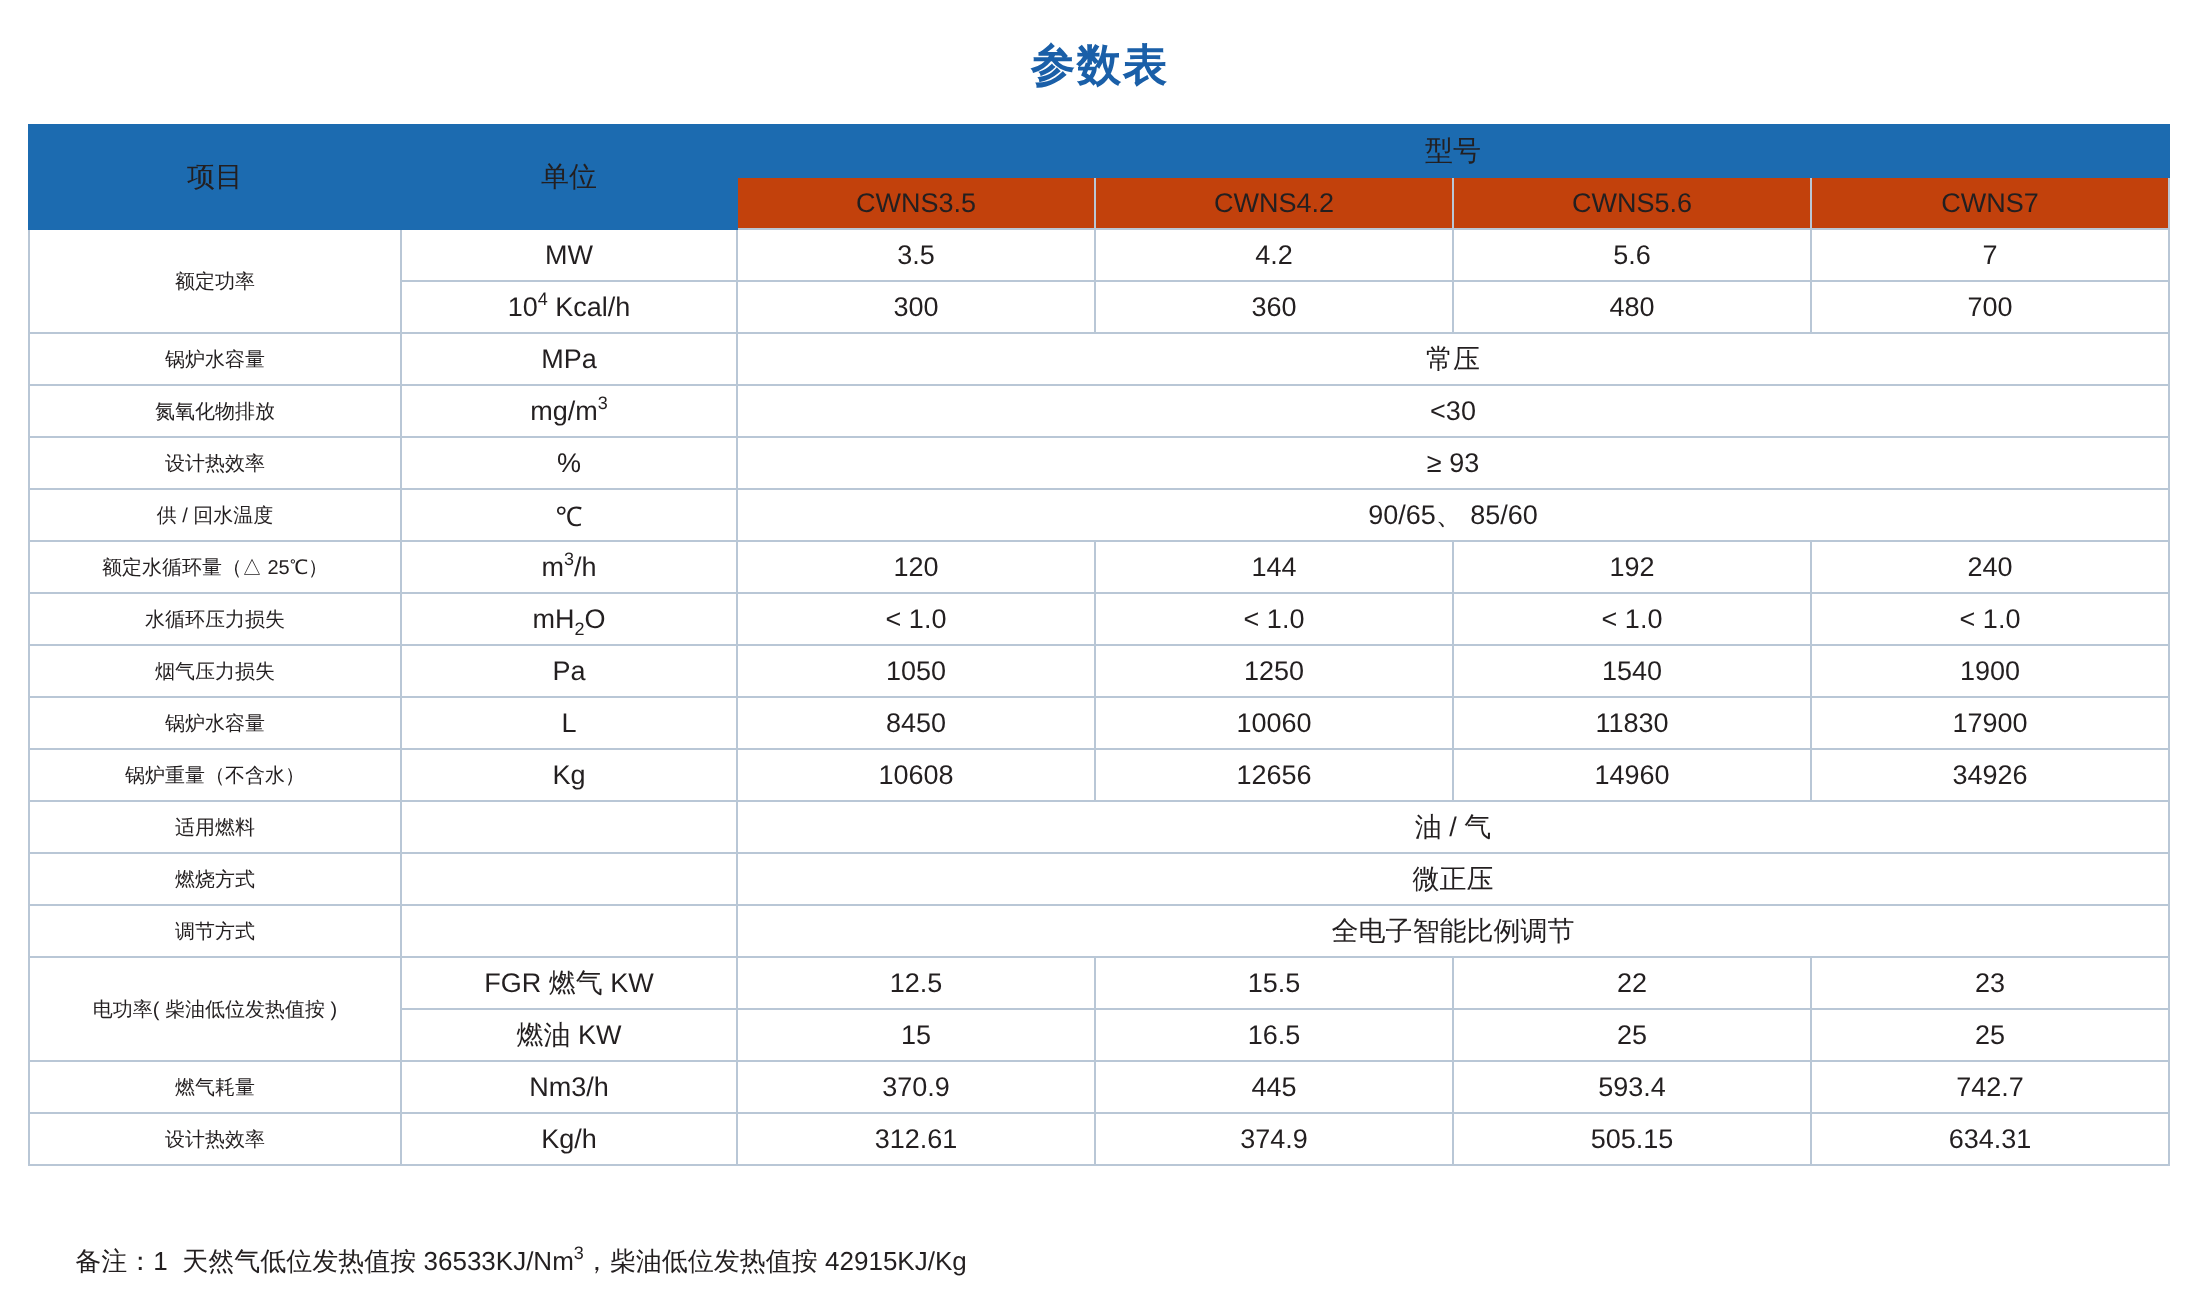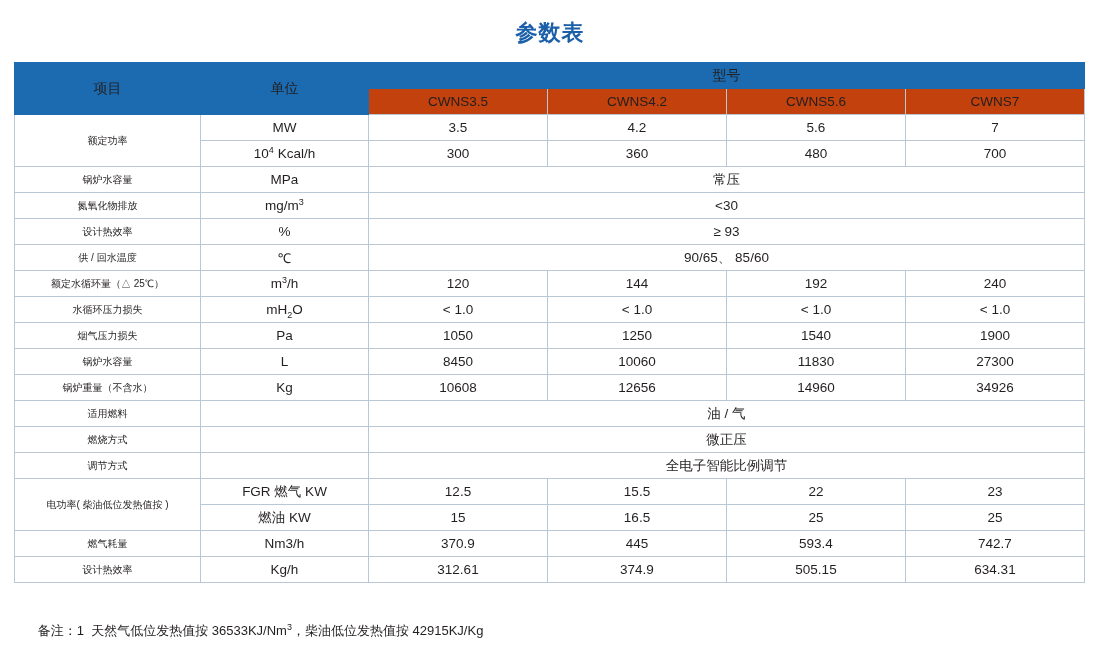--- a/index.html
+++ b/index.html
@@ -179,21 +179,21 @@
             <td>1250</td>
             <td>1540</td>
             <td>1900</td>
           </tr>
           <tr>
             <td class="rowlabel">锅炉水容量</td>
             <td class="unit-cell">L</td>
             <td>8450</td>
             <td>10060</td>
             <td>11830</td>
-            <td>27300</td>
+            <td>17900</td>
           </tr>
           <tr>
             <td class="rowlabel">锅炉重量（不含水）</td>
             <td class="unit-cell">Kg</td>
             <td>10608</td>
             <td>12656</td>
             <td>14960</td>
             <td>34926</td>
           </tr>
           <tr>

